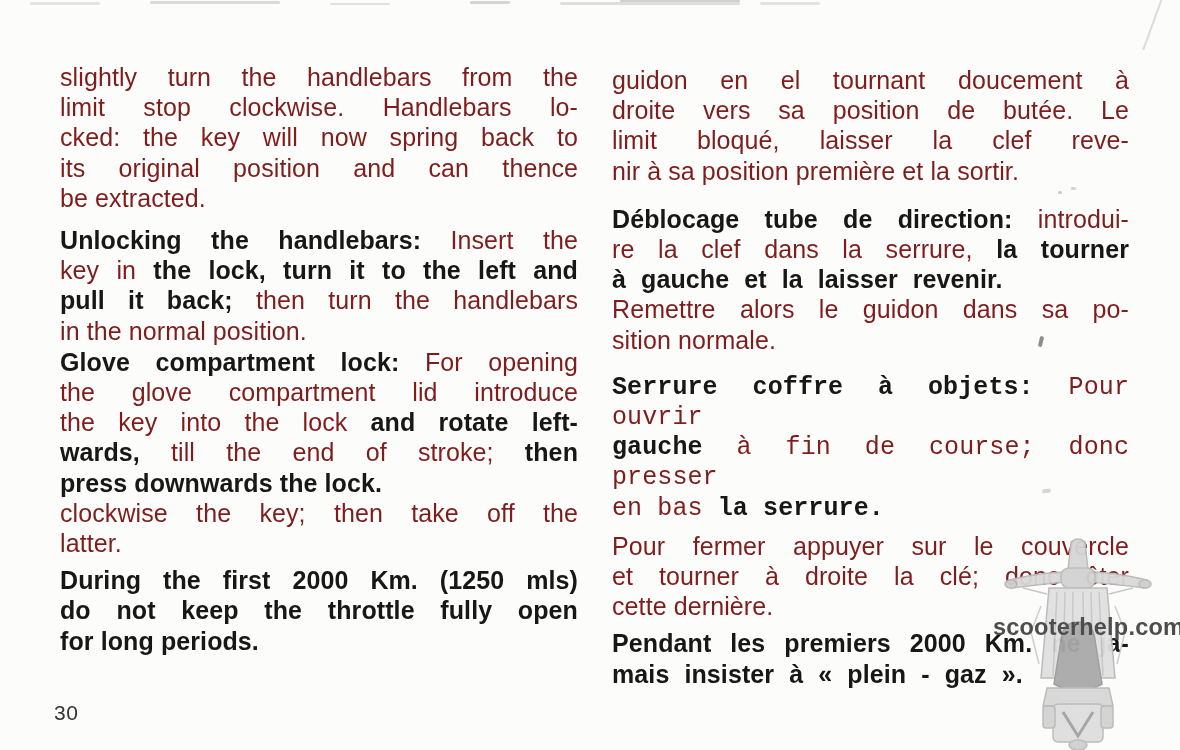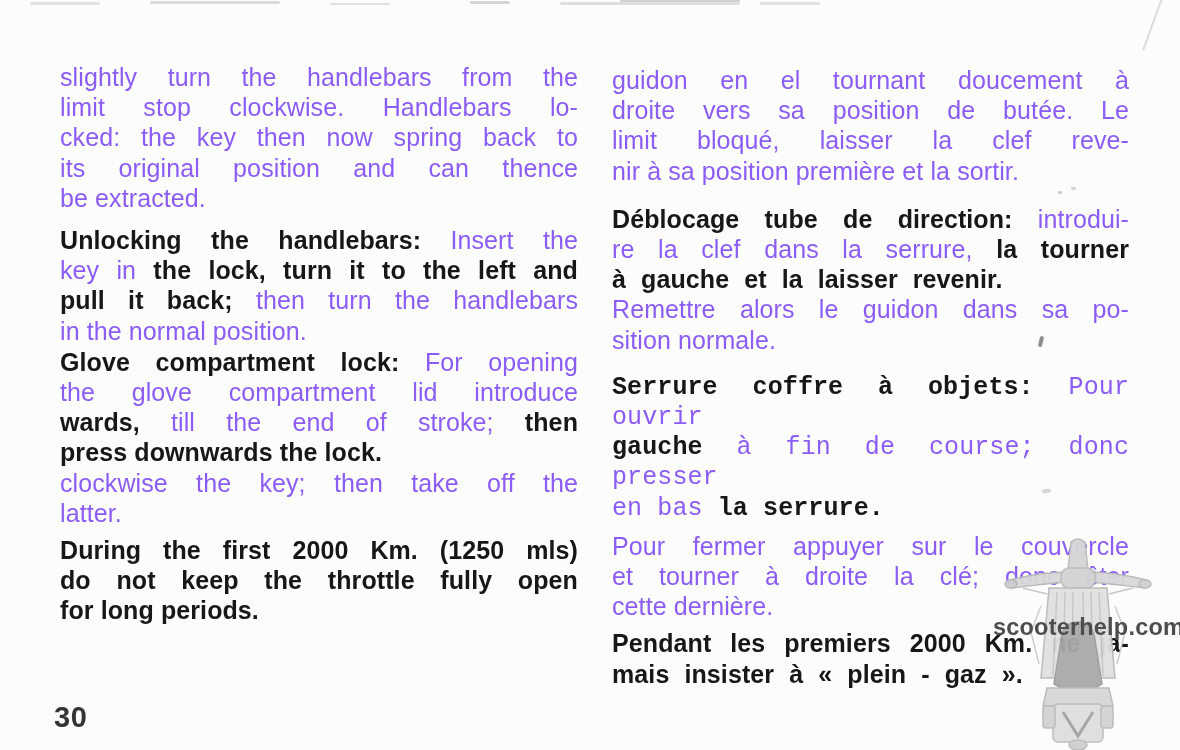--- a/index.html
+++ b/index.html
@@ -20,24 +20,24 @@
   #col-left  .para:nth-child(4){margin-top:0px;}
   #col-left  .para:nth-child(5){margin-top:7px;}
   #col-right .para:nth-child(2){margin-top:18px;}
   #col-right .para:nth-child(3){margin-top:18px;font-family:Liberation Mono, monospace;}
   #col-right .para:nth-child(4){margin-top:7px;}
   #col-right .para:nth-child(5){margin-top:7px;}
   .line{min-height:30.2px;white-space:normal;}
   .line.jst{text-align:justify;text-align-last:justify;-moz-text-align-last:justify;}
   .line.wide{word-spacing:.32em;}
   .line b{font-weight:700;color:#171717;}
-  .line span{color:#8b5cf6;}
+  .line span{color:#7f1d1d;}
   #page-number{
     position:absolute;left:54px;top:701px;
-    font-size:29px;font-weight:700;color:#343434;letter-spacing:.5px;
+    font-size:21px;font-weight:400;color:#343434;letter-spacing:.5px;
   }
   #watermark-text{
     position:absolute;left:993px;top:614px;z-index:3;
     font-size:23.5px;font-weight:700;color:#4d4d4d;letter-spacing:.2px;
   }
   #scooter{position:absolute;left:1003px;top:536px;z-index:2;opacity:.95;}
   .art{position:absolute;border-radius:2px;}
   .a1{left:30px;top:2px;width:70px;height:3px;background:#e3e3e3;}
   .a2{left:150px;top:1px;width:130px;height:3px;background:#dadada;}
   .a3{left:330px;top:3px;width:60px;height:2px;background:#e0e0e0;}
@@ -66,33 +66,34 @@
   <div class="art a8"></div>
   <div class="art a9"></div>
   <div class="art a10"></div>
   <div class="art a11"></div>
   <div class="art a12"></div>
 
   <div id="col-left" class="col">
       <div class="para">
         <div class="line jst"><span>slightly turn the handlebars from the</span></div>
         <div class="line jst"><span>limit stop clockwise. Handlebars lo-</span></div>
-        <div class="line jst"><span>cked: the key then now spring back to</span></div>
+        <div class="line jst"><span>cked: the key will now spring back to</span></div>
         <div class="line jst"><span>its original position and can thence</span></div>
         <div class="line"><span>be extracted.</span></div>
       </div>
       <div class="para">
         <div class="line jst"><b>Unlocking the handlebars:</b><span> Insert the</span></div>
         <div class="line jst"><span>key in </span><b>the lock, turn it to the left and</b></div>
         <div class="line jst"><b>pull it back;</b><span> then turn the handlebars</span></div>
         <div class="line"><span>in the normal position.</span></div>
       </div>
       <div class="para">
         <div class="line jst"><b>Glove compartment lock:</b><span> For opening</span></div>
         <div class="line jst"><span>the glove compartment lid introduce</span></div>
+        <div class="line jst"><span>the key into the lock </span><b>and rotate left-</b></div>
         <div class="line jst"><b>wards,</b><span> till the end of stroke; </span><b>then</b></div>
         <div class="line"><b>press downwards the lock.</b></div>
       </div>
       <div class="para">
         <div class="line jst"><span>clockwise the key; then take off the</span></div>
         <div class="line"><span>latter.</span></div>
       </div>
       <div class="para">
         <div class="line jst"><b>During the first 2000 Km. (1250 mls)</b></div>
         <div class="line jst"><b>do not keep the throttle fully open</b></div>

